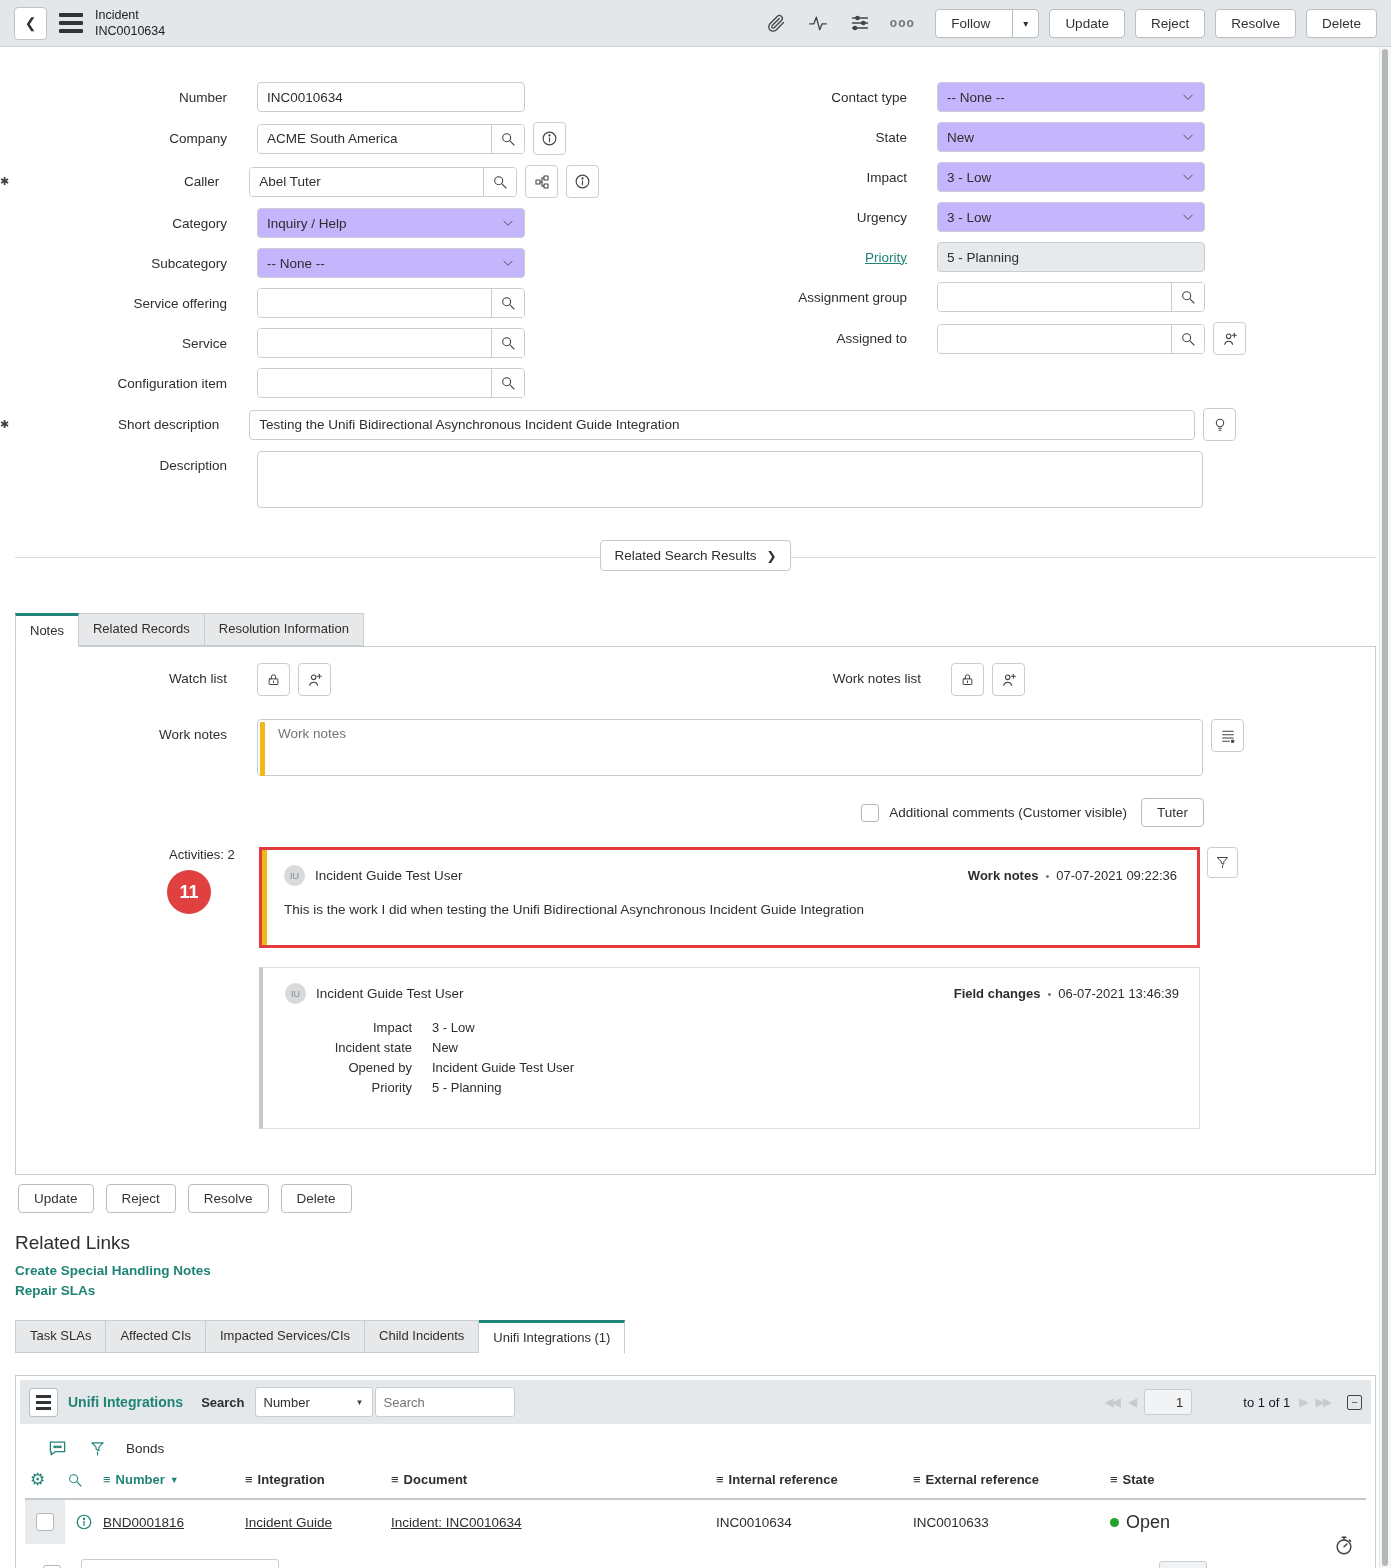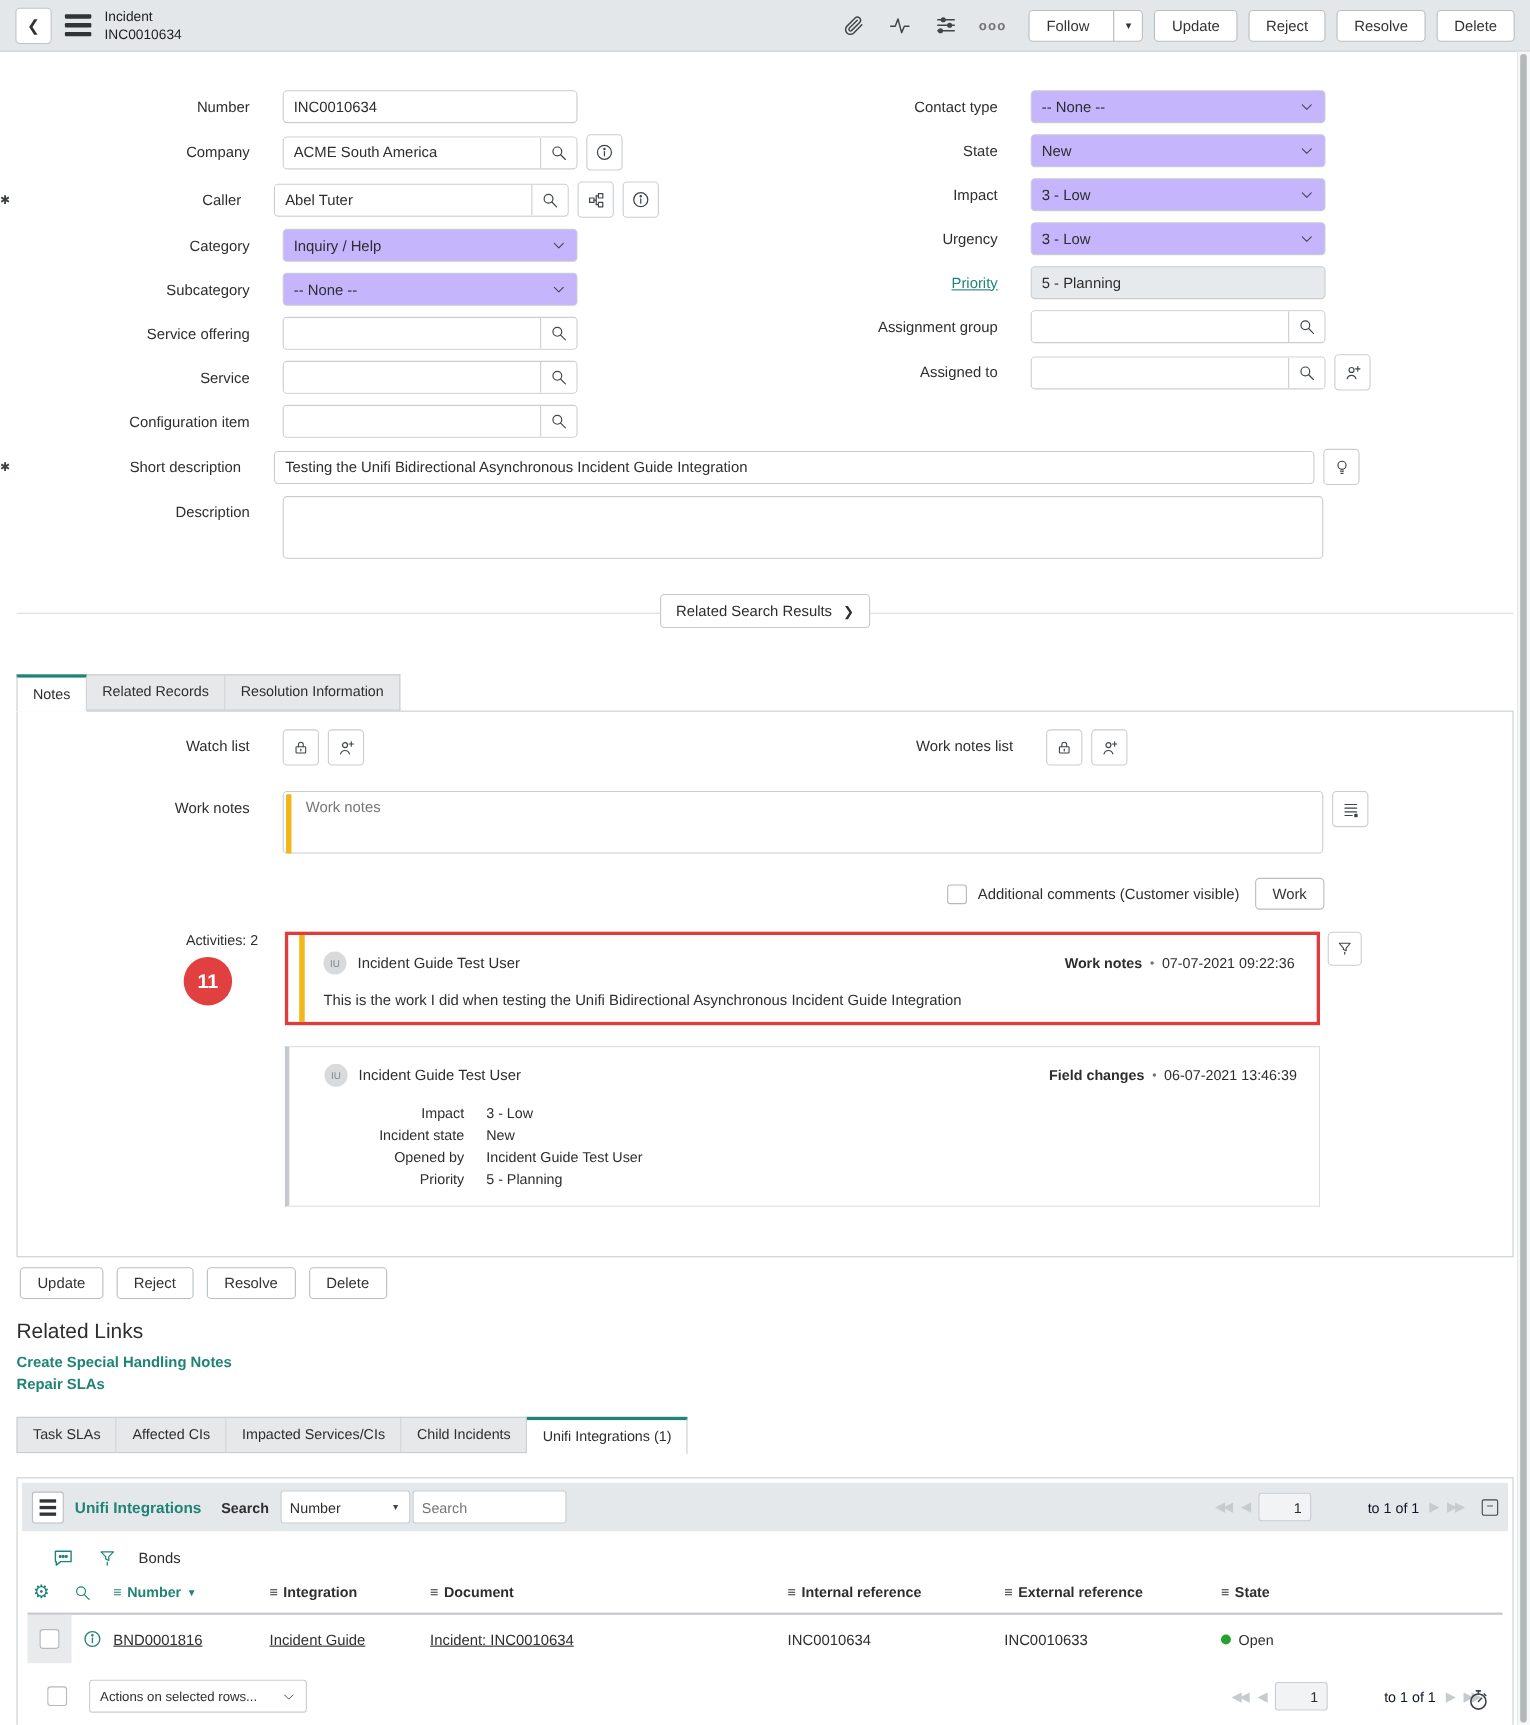--- a/index.html
+++ b/index.html
@@ -108,21 +108,21 @@
   .acts-label { position:absolute; left:153px; top:0; font-size:13px; }
   .badge {
     position:absolute; left:151px; top:23px; width:44px; height:44px; border-radius:50%;
     background:#e0403f; color:#fff; font-size:18px; font-weight:bold;
     display:flex; align-items:center; justify-content:center;
   }
   .cards { width:941px; display:flex; flex-direction:column; gap:19px; }
   .card { position:relative; background:#fff; }
   .card.hl { border:3px solid #e23b3b; }
   .card.fc { border:1px solid #dcdfe2; border-left:4px solid #c3c9cd; }
-  .card-in { padding:15px 20px 12px 22px; position:relative;margin-left:10px; }
+  .card-in { padding:15px 20px 28px 22px; position:relative; }
   .card.hl .card-in::before { content:""; position:absolute; left:0; top:0; bottom:0; width:5px; background:#f2b718; }
   .card-head { display:flex; align-items:center; }
   .avatar { width:21px; height:21px; border-radius:50%; background:#d8dadc; color:#85898d; font-size:9px;
     display:flex; align-items:center; justify-content:center; margin-right:10px; flex:none; }
   .meta { margin-left:auto; display:flex; align-items:center; gap:7px; font-size:13px; }
   .meta .t { font-weight:bold; }
   .meta .dot { color:#6d7276; font-size:11px; }
   .card-body { margin-top:16px; font-size:13.5px; }
   .fg-row { display:flex; margin-bottom:5px; font-size:13px; }
   .fg-lbl { width:127px; text-align:right; margin-right:20px; flex:none; }
@@ -164,21 +164,21 @@
   .ghead .tri { font-size:9px; color:#1f8476; }
   .gear-g { color:#1f8476; font-size:17px; padding-left:5px; cursor:pointer; }
   .hsearch { padding-left:2px; cursor:pointer; display:flex; }
   .hsearch svg { stroke:#1f8476; }
   .grid.gdata { min-height:44px; }
   .cb-cell { background:#e9eaeb; height:44px; display:flex; align-items:center; justify-content:center; }
   .info-cell { display:flex; justify-content:center; cursor:pointer; }
   .info-cell svg { stroke:#1f8476; }
   .cell-link { color:#2e2e2e; text-decoration:underline; cursor:pointer; font-size:13.5px; width:max-content; }
   .cell-txt { font-size:13.5px; }
-  .state-cell { display:flex; align-items:center; gap:7px; font-size:13px; }
+  .state-cell { display:flex; align-items:center; gap:7px; font-size:18px; }
   .gdot { width:9px; height:9px; border-radius:50%; background:#24a32c; }
   .list-foot { display:flex; align-items:center; padding:15px 10px 16px 27px; }
   .act-sel { width:198px; height:30px; background:#fff; border:1px solid #c9cdd1; border-radius:3px;
     display:flex; align-items:center; padding:0 9px; margin-left:20px; cursor:pointer; }
   .act-sel .sv { flex:1; font-size:12px; }
   .list-foot .pager { margin-right:20px; }
   
   .sw { position:absolute; right:36px; bottom:9px; color:#3f4549; cursor:pointer; }
   .scrollbar { position:absolute; right:0; top:47px; bottom:0; width:12px; background:#f6f7f7; border-left:1px solid #e4e6e7; }
   .scroll-thumb { position:absolute; left:2px; right:3px; top:2px; bottom:2px; background:#b5b8ba; border-radius:4px; }
@@ -537,21 +537,21 @@
           <line x1="4" y1="15" x2="20" y2="15"></line>
           <line x1="4" y1="20" x2="14" y2="20"></line>
           <rect x="17.5" y="18.5" width="3" height="3" fill="#3f4549"></rect>
         </svg>
     </span>
   </div>
 
   <div class="comments-row">
     <span class="chk"></span>
     <span class="lbl2">Additional comments (Customer visible)</span>
-    <button class="btn">Work</button>
+    <button class="btn">Tuter</button>
   </div>
 
   <div class="acts">
     <div class="acts-gutter">
       <div class="acts-label">Activities: 2</div>
       <div class="badge">11</div>
     </div>
     <div class="cards">
       <div class="card hl">
         <div class="card-in">

